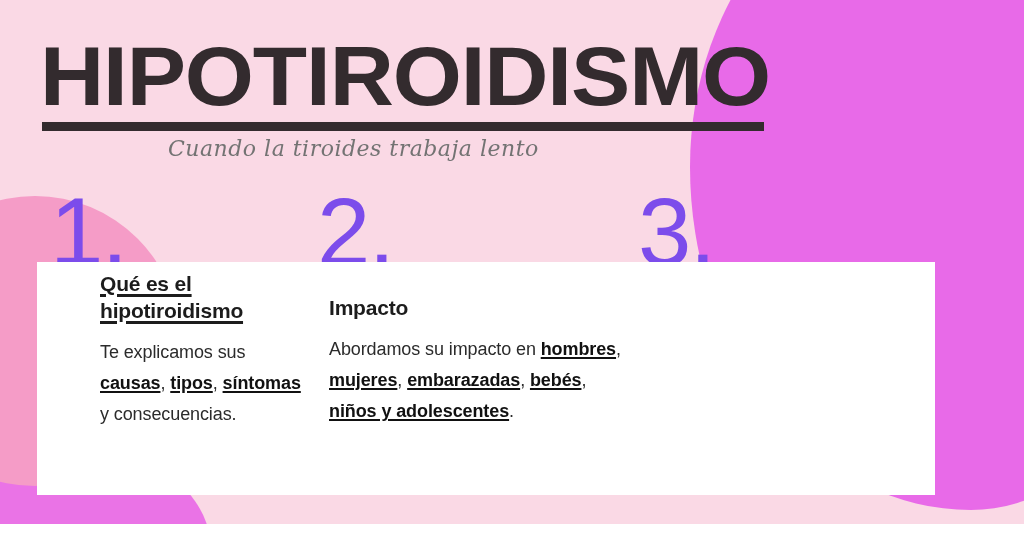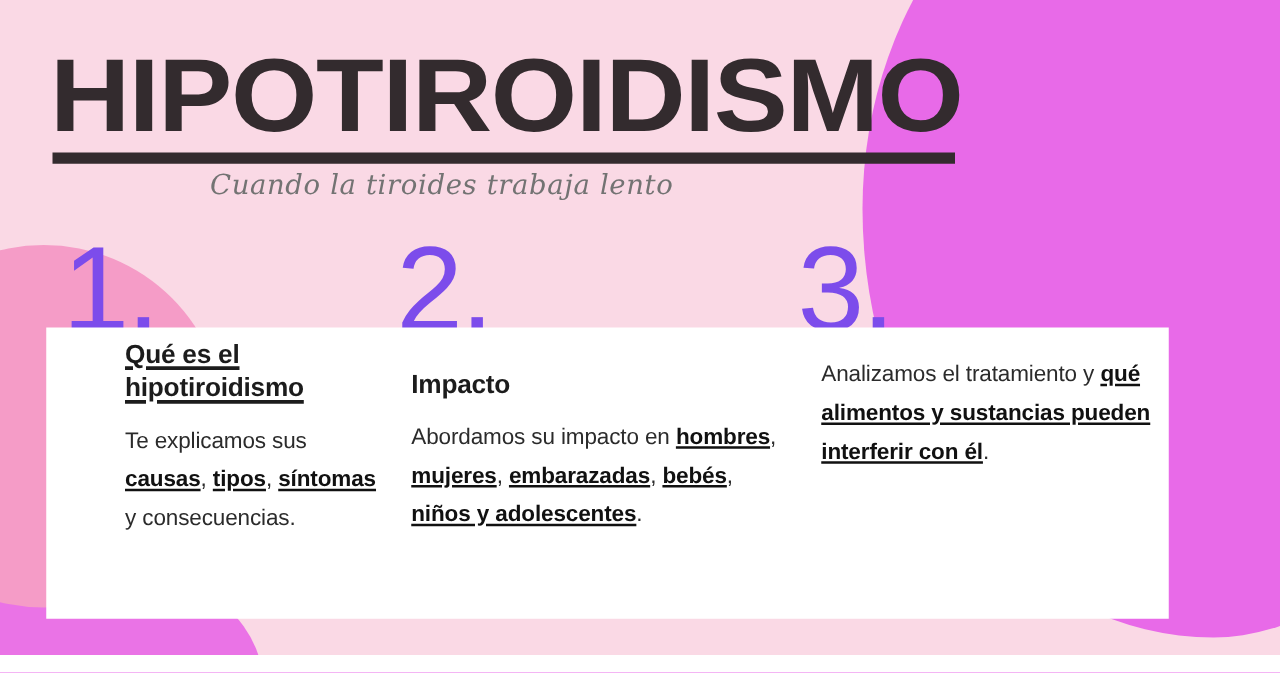--- a/index.html
+++ b/index.html
@@ -192,19 +192,18 @@
         <h2 class="col-heading underlined">Qué es el hipotiroidismo</h2>
         <p class="col-body"><span>Te explicamos sus </span><span class="em">causas</span><span>, </span><span class="em">tipos</span><span>, </span><span class="em">síntomas</span><span> y consecuencias.</span></p>
       </div>
 
       <div class="column c2">
         <h2 class="col-heading">Impacto</h2>
         <p class="col-body"><span>Abordamos su impacto en </span><span class="em">hombres</span><span>, </span><span class="em">mujeres</span><span>, </span><span class="em">embarazadas</span><span>, </span><span class="em">bebés</span><span>, </span><span class="em">niños y adolescentes</span><span>.</span></p>
       </div>
 
       <div class="column c3">
-        <p class="col-body"><span>Analizamos el tratamiento y </span><span class="em">qué alimentos y sustancias pueden interferir con él</span><span>.</span></p>
       </div>
 
     </div>
   </div>
 
 </div>
 
 </body></html>

